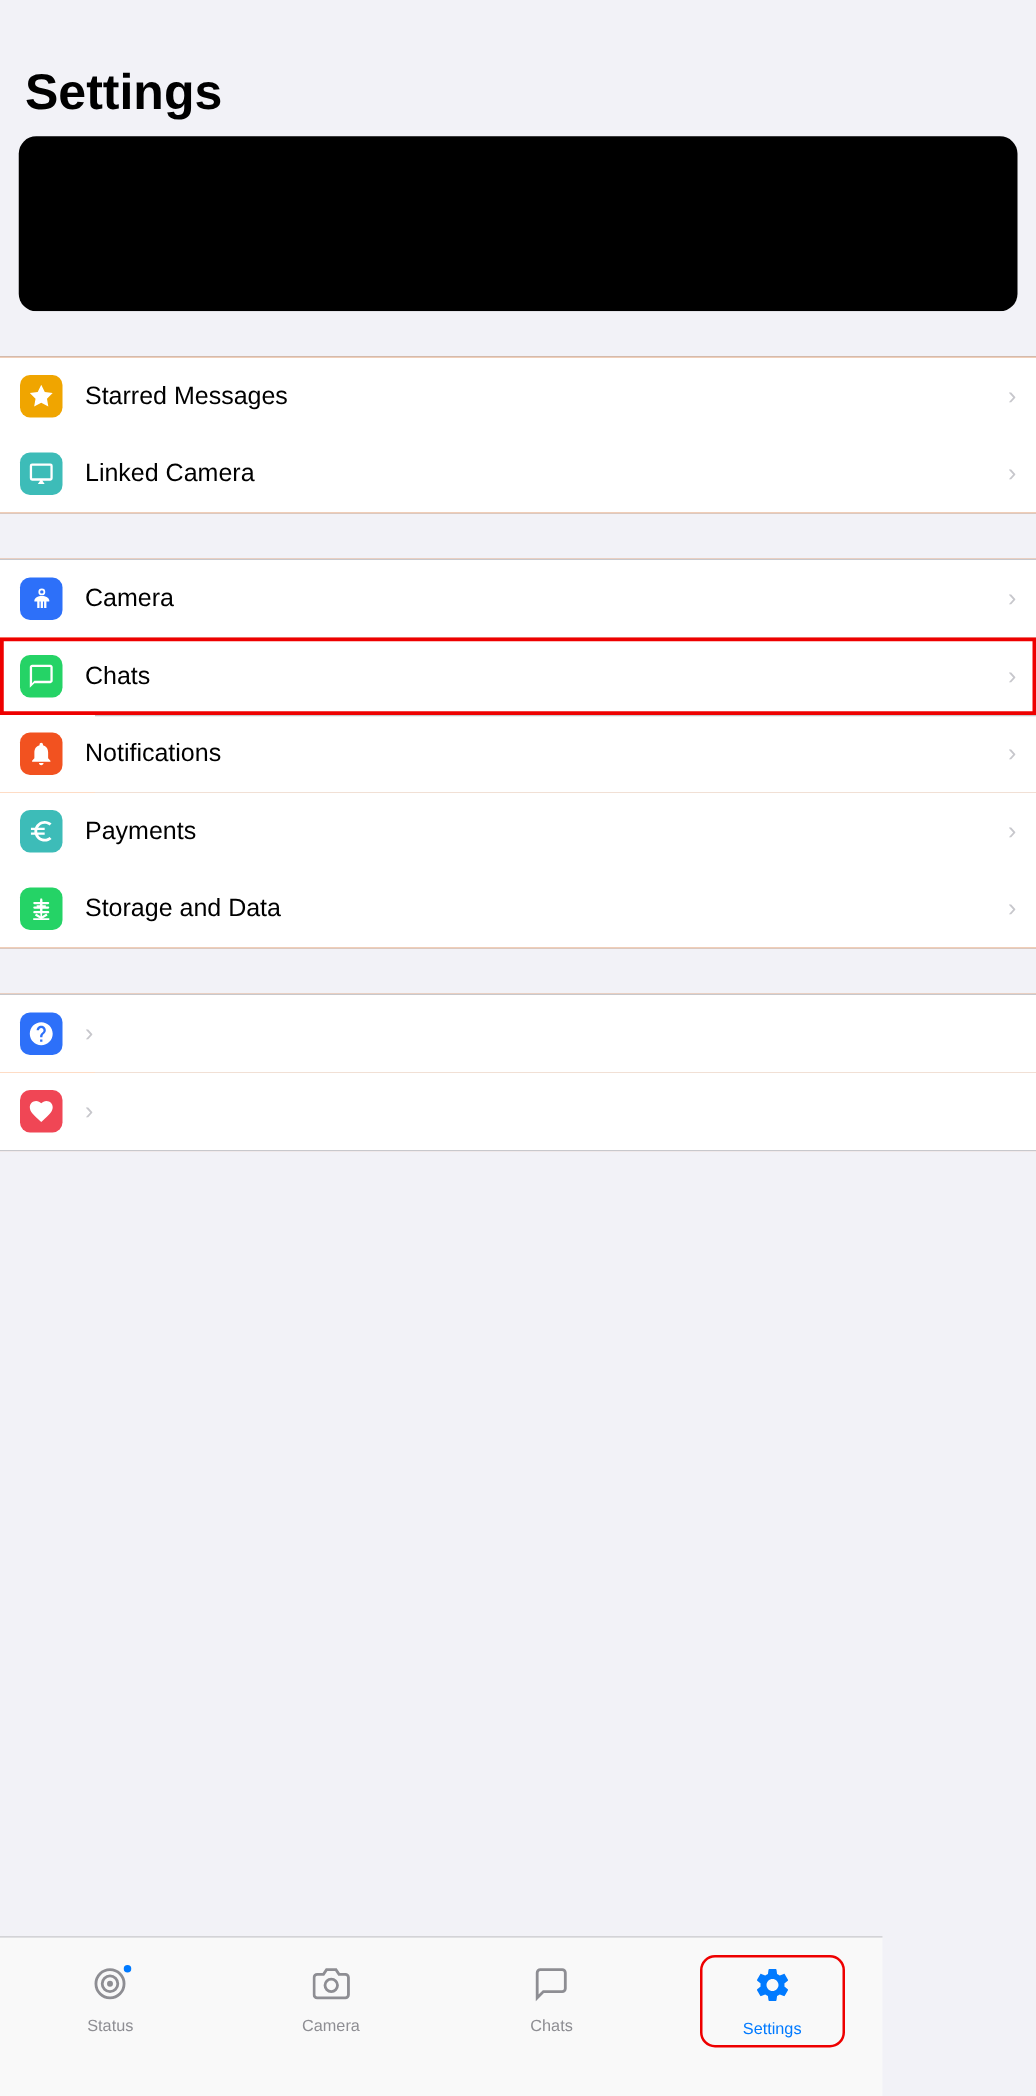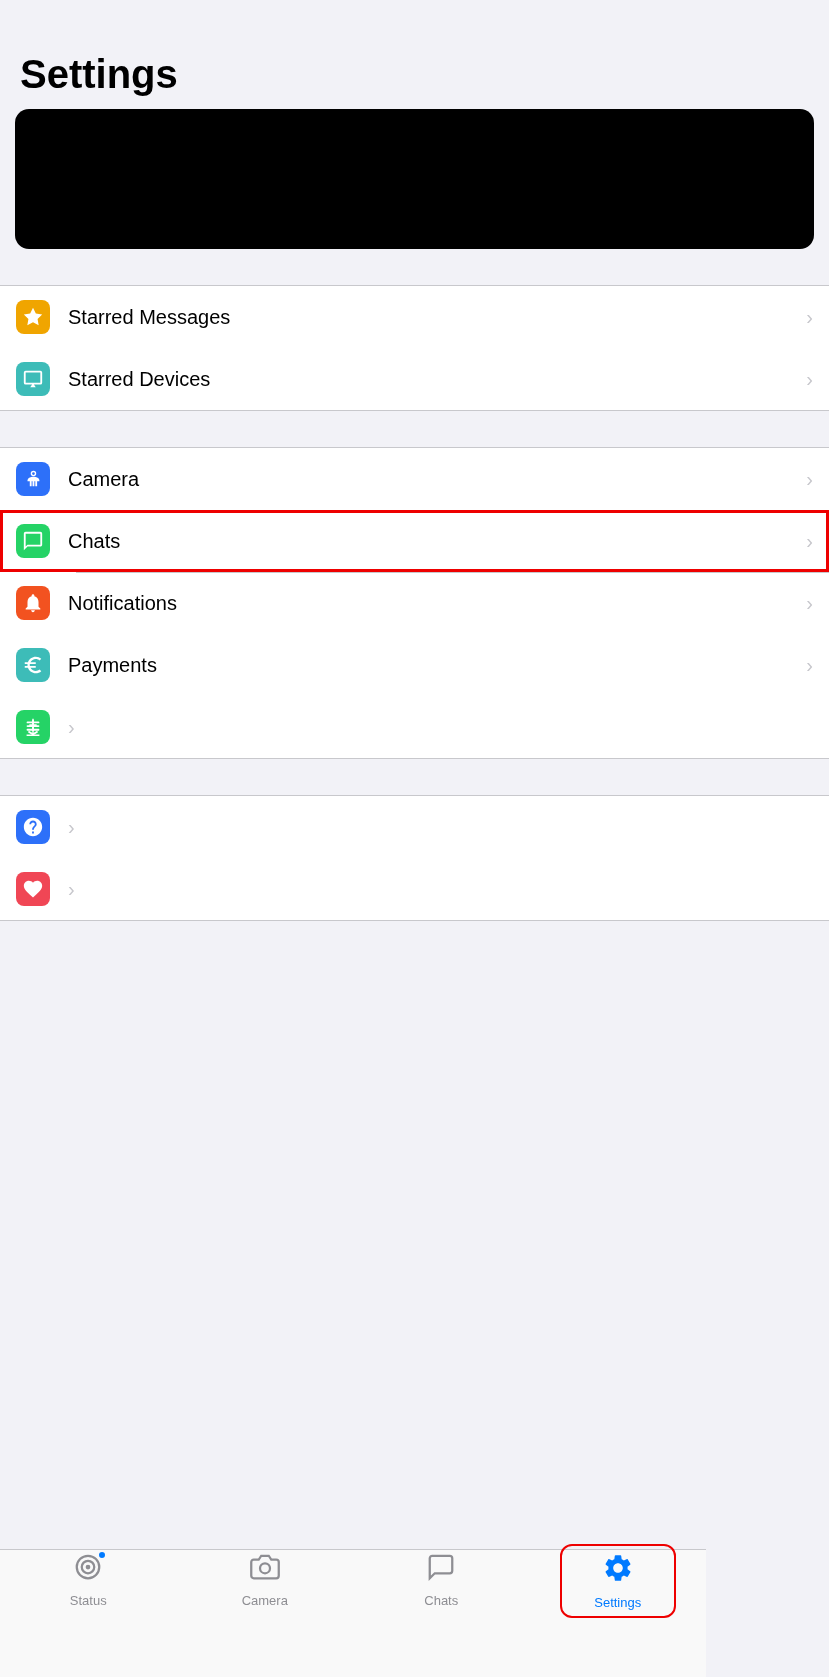--- a/index.html
+++ b/index.html
@@ -111,21 +111,21 @@
       position: fixed;
       bottom: 0;
       left: 0;
       width: 706px;
       height: 128px;
       background: rgba(249,249,249,0.95);
       border-top: 0.5px solid #c8c8cc;
       display: flex;
       align-items: flex-start;
       justify-content: space-around;
-      padding-top: 2px;
+      padding-top: 22px;
     }
 
     .tab-item {
       display: flex;
       flex-direction: column;
       align-items: center;
       gap: 4px;
       cursor: pointer;
       min-width: 100px;
     }
@@ -199,21 +199,21 @@
       </div>
       <span class="item-label">Starred Messages</span>
       <span class="item-chevron">›</span>
     </div>
     <div class="settings-item">
       <div class="item-icon icon-teal">
         <svg class="svg-icon" viewBox="0 0 24 24">
             <path d="M20 3H4a2 2 0 00-2 2v11a2 2 0 002 2h7l-2 3h6l-2-3h7a2 2 0 002-2V5a2 2 0 00-2-2zm0 13H4V5h16v11z"></path>
           </svg>
       </div>
-      <span class="item-label">Starred Devices</span>
+      <span class="item-label">Linked Camera</span>
       <span class="item-chevron">›</span>
     </div>
   </div>
 
   <div class="section-gap"></div>
 
   <div class="settings-section">
     <div class="settings-item">
       <div class="item-icon icon-blue">
         <svg class="svg-icon" viewBox="0 0 24 24">
@@ -257,20 +257,21 @@
         <svg class="svg-icon" viewBox="0 0 24 24">
             <path d="M7 16l5-12 5 12-5-3-5 3zM12 2L4 20h16L12 2z" fill="none"></path>
             <path d="M8 10h8M12 4v12M7 17l5 3 5-3" stroke="#fff" stroke-width="2" fill="none"></path>
             <path d="M4 21h16M12 3L4 21h16L12 3z" fill="none"></path>
             <path d="M12 3v18M5 21h14" stroke="#fff" stroke-width="1.5" fill="none"></path>
             <rect x="5" y="10" width="14" height="2" rx="1"></rect>
             <rect x="5" y="14" width="14" height="2" rx="1"></rect>
             <rect x="5" y="6" width="14" height="2" rx="1"></rect>
           </svg>
       </div>
+      <span class="item-label">Storage and Data</span>
       <span class="item-chevron">›</span>
     </div>
   </div>
 
   <div class="section-gap"></div>
 
   <div class="settings-section">
     <div class="settings-item">
       <div class="item-icon icon-blue2">
         <svg class="svg-icon" viewBox="0 0 24 24">

